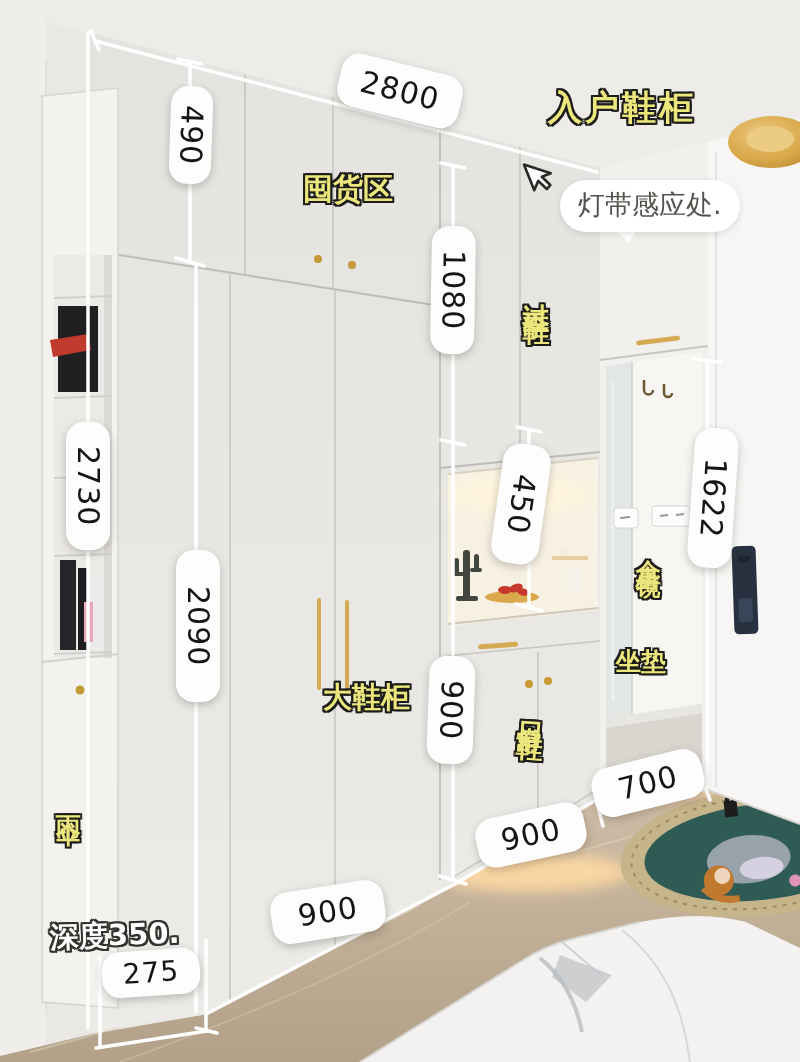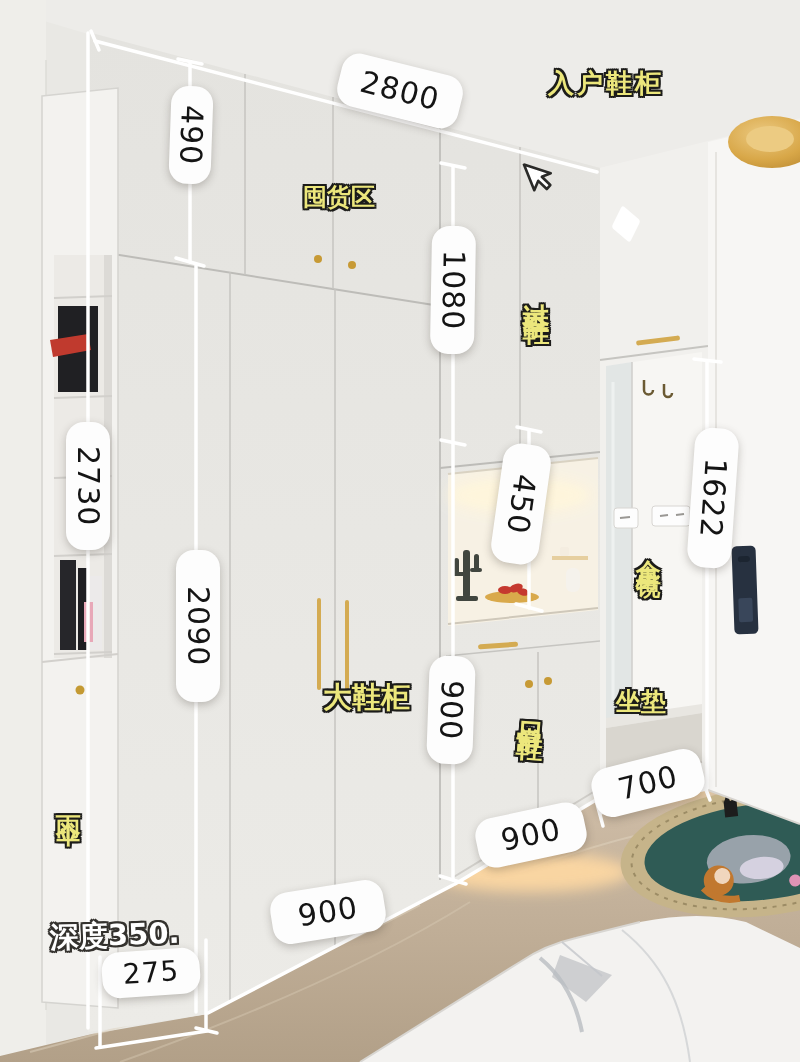--- a/index.html
+++ b/index.html
@@ -262,30 +262,31 @@
   <div class="pill v" style="left:176px; top:550px; width:44px; height:152px;">2090</div>
   <div class="pill v" style="left:431px; top:226px; width:44px; height:128px; transform:rotate(1deg);">1080</div>
   <div class="pill v" style="left:497px; top:444px; width:48px; height:120px; transform:rotate(8deg);">450</div>
   <div class="pill v" style="left:428px; top:656px; width:46px; height:108px; transform:rotate(2deg);">900</div>
   <div class="pill v" style="left:691px; top:428px; width:44px; height:140px; transform:rotate(4deg);">1622</div>
   <div class="pill" style="left:592px; top:758px; width:112px; height:50px; transform:rotate(-14deg);">700</div>
   <div class="pill" style="left:476px; top:810px; width:110px; height:50px; transform:rotate(-12deg);">900</div>
   <div class="pill" style="left:271px; top:886px; width:114px; height:52px; transform:rotate(-9deg);">900</div>
   <div class="pill" style="left:102px; top:950px; width:98px; height:46px; font-size:28px; transform:rotate(-4deg);">275</div>
 
-  <div class="ylabel" style="left:548px; top:69px; font-size:26px; letter-spacing:3px;">入户鞋柜</div>
-  <div class="ylabel" style="left:303px; top:184px; font-size:24px;">囤货区</div>
+  <div class="ylabel" style="left:548px; top:88px; font-size:34px; letter-spacing:3px;">入户鞋柜</div>
+  <div class="ylabel" style="left:303px; top:172px; font-size:30px;">囤货区</div>
   <div class="ylabel v" style="left:521px; top:282px; font-size:27px;">过季鞋</div>
   <div class="ylabel v" style="left:633px; top:540px; font-size:25px; letter-spacing:6px;">全身镜</div>
   <div class="ylabel" style="left:323px; top:681px; font-size:29px;">大鞋柜</div>
   <div class="ylabel v" style="left:517px; top:700px; font-size:27px; letter-spacing:6px; transform:rotate(4deg);">日常鞋</div>
-  <div class="ylabel" style="left:616px; top:688px; font-size:25px;">坐垫</div>
+  <div class="ylabel" style="left:616px; top:648px; font-size:25px;">坐垫</div>
   <div class="ylabel v" style="left:53px; top:796px; font-size:25px; letter-spacing:6px;">雨伞</div>
   <div class="wlabel" style="left:50px; top:916px; font-size:29px; transform:rotate(-2deg);">深度350.</div>
 
   <span class="bubble-tail" style="left:614px; top:212px;"></span>
+  <div class="bubble" style="left:560px; top:180px;">灯带感应处.</div>
   <div class="cursor" style="left:524px; top:158px; transform:rotate(-22deg);">
     <svg width="34" height="36" viewBox="0 0 26 30">
       <path d="M4,1 L4,24 L10,18 L14,27 L18,25 L14,16 L22,16 Z" fill="#ffffff" stroke="#2a2a28" stroke-width="2.2" stroke-linejoin="round"></path>
     </svg>
   </div>
 
 </div>
 
 </body></html>

